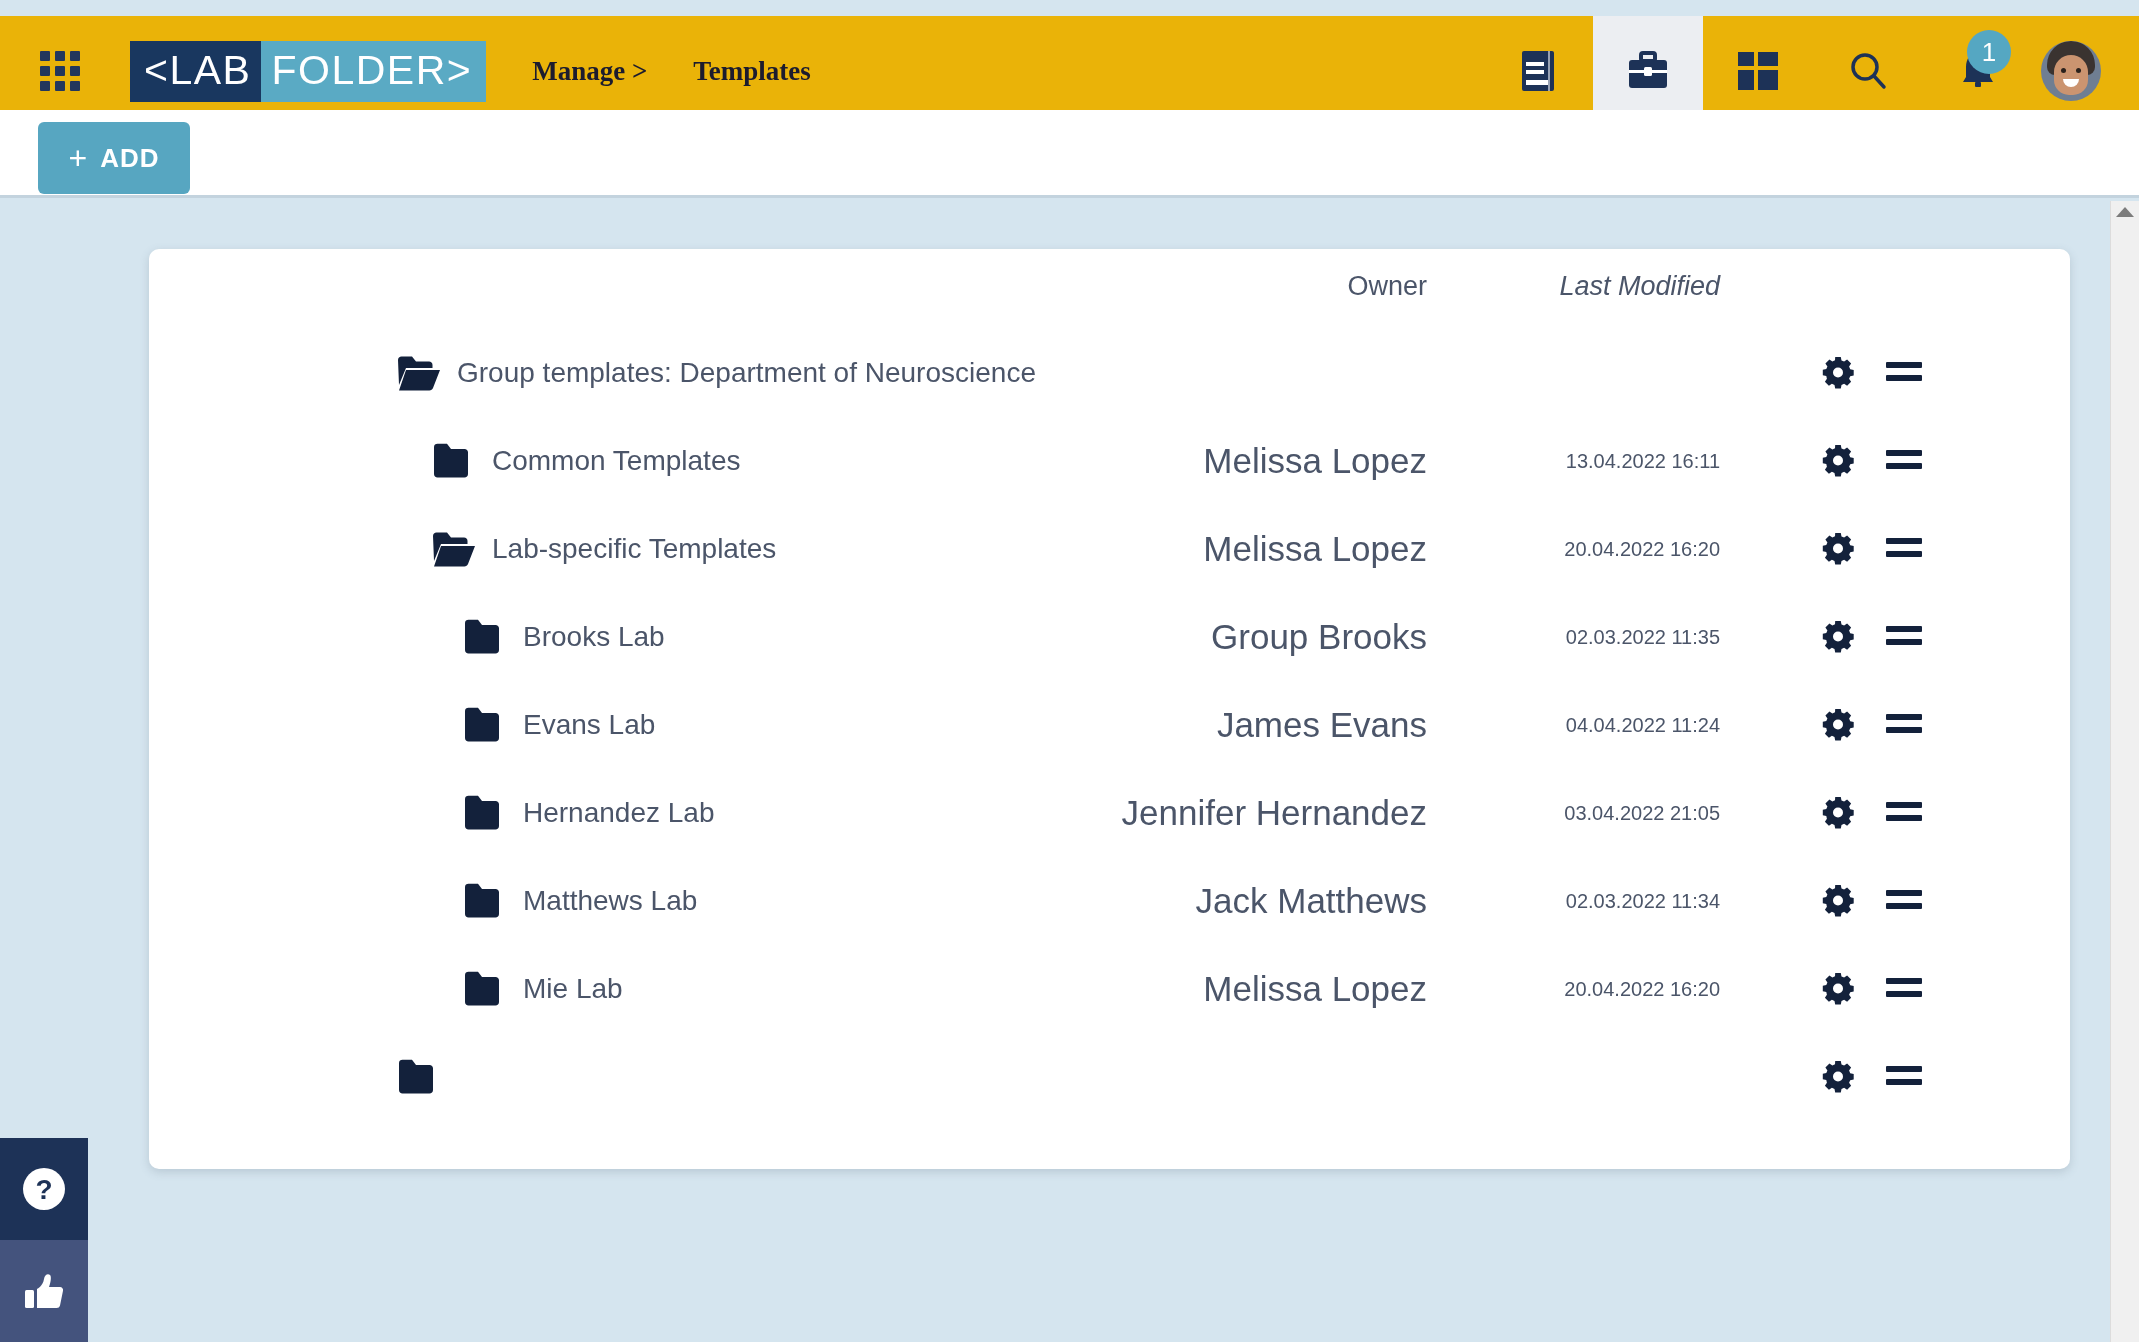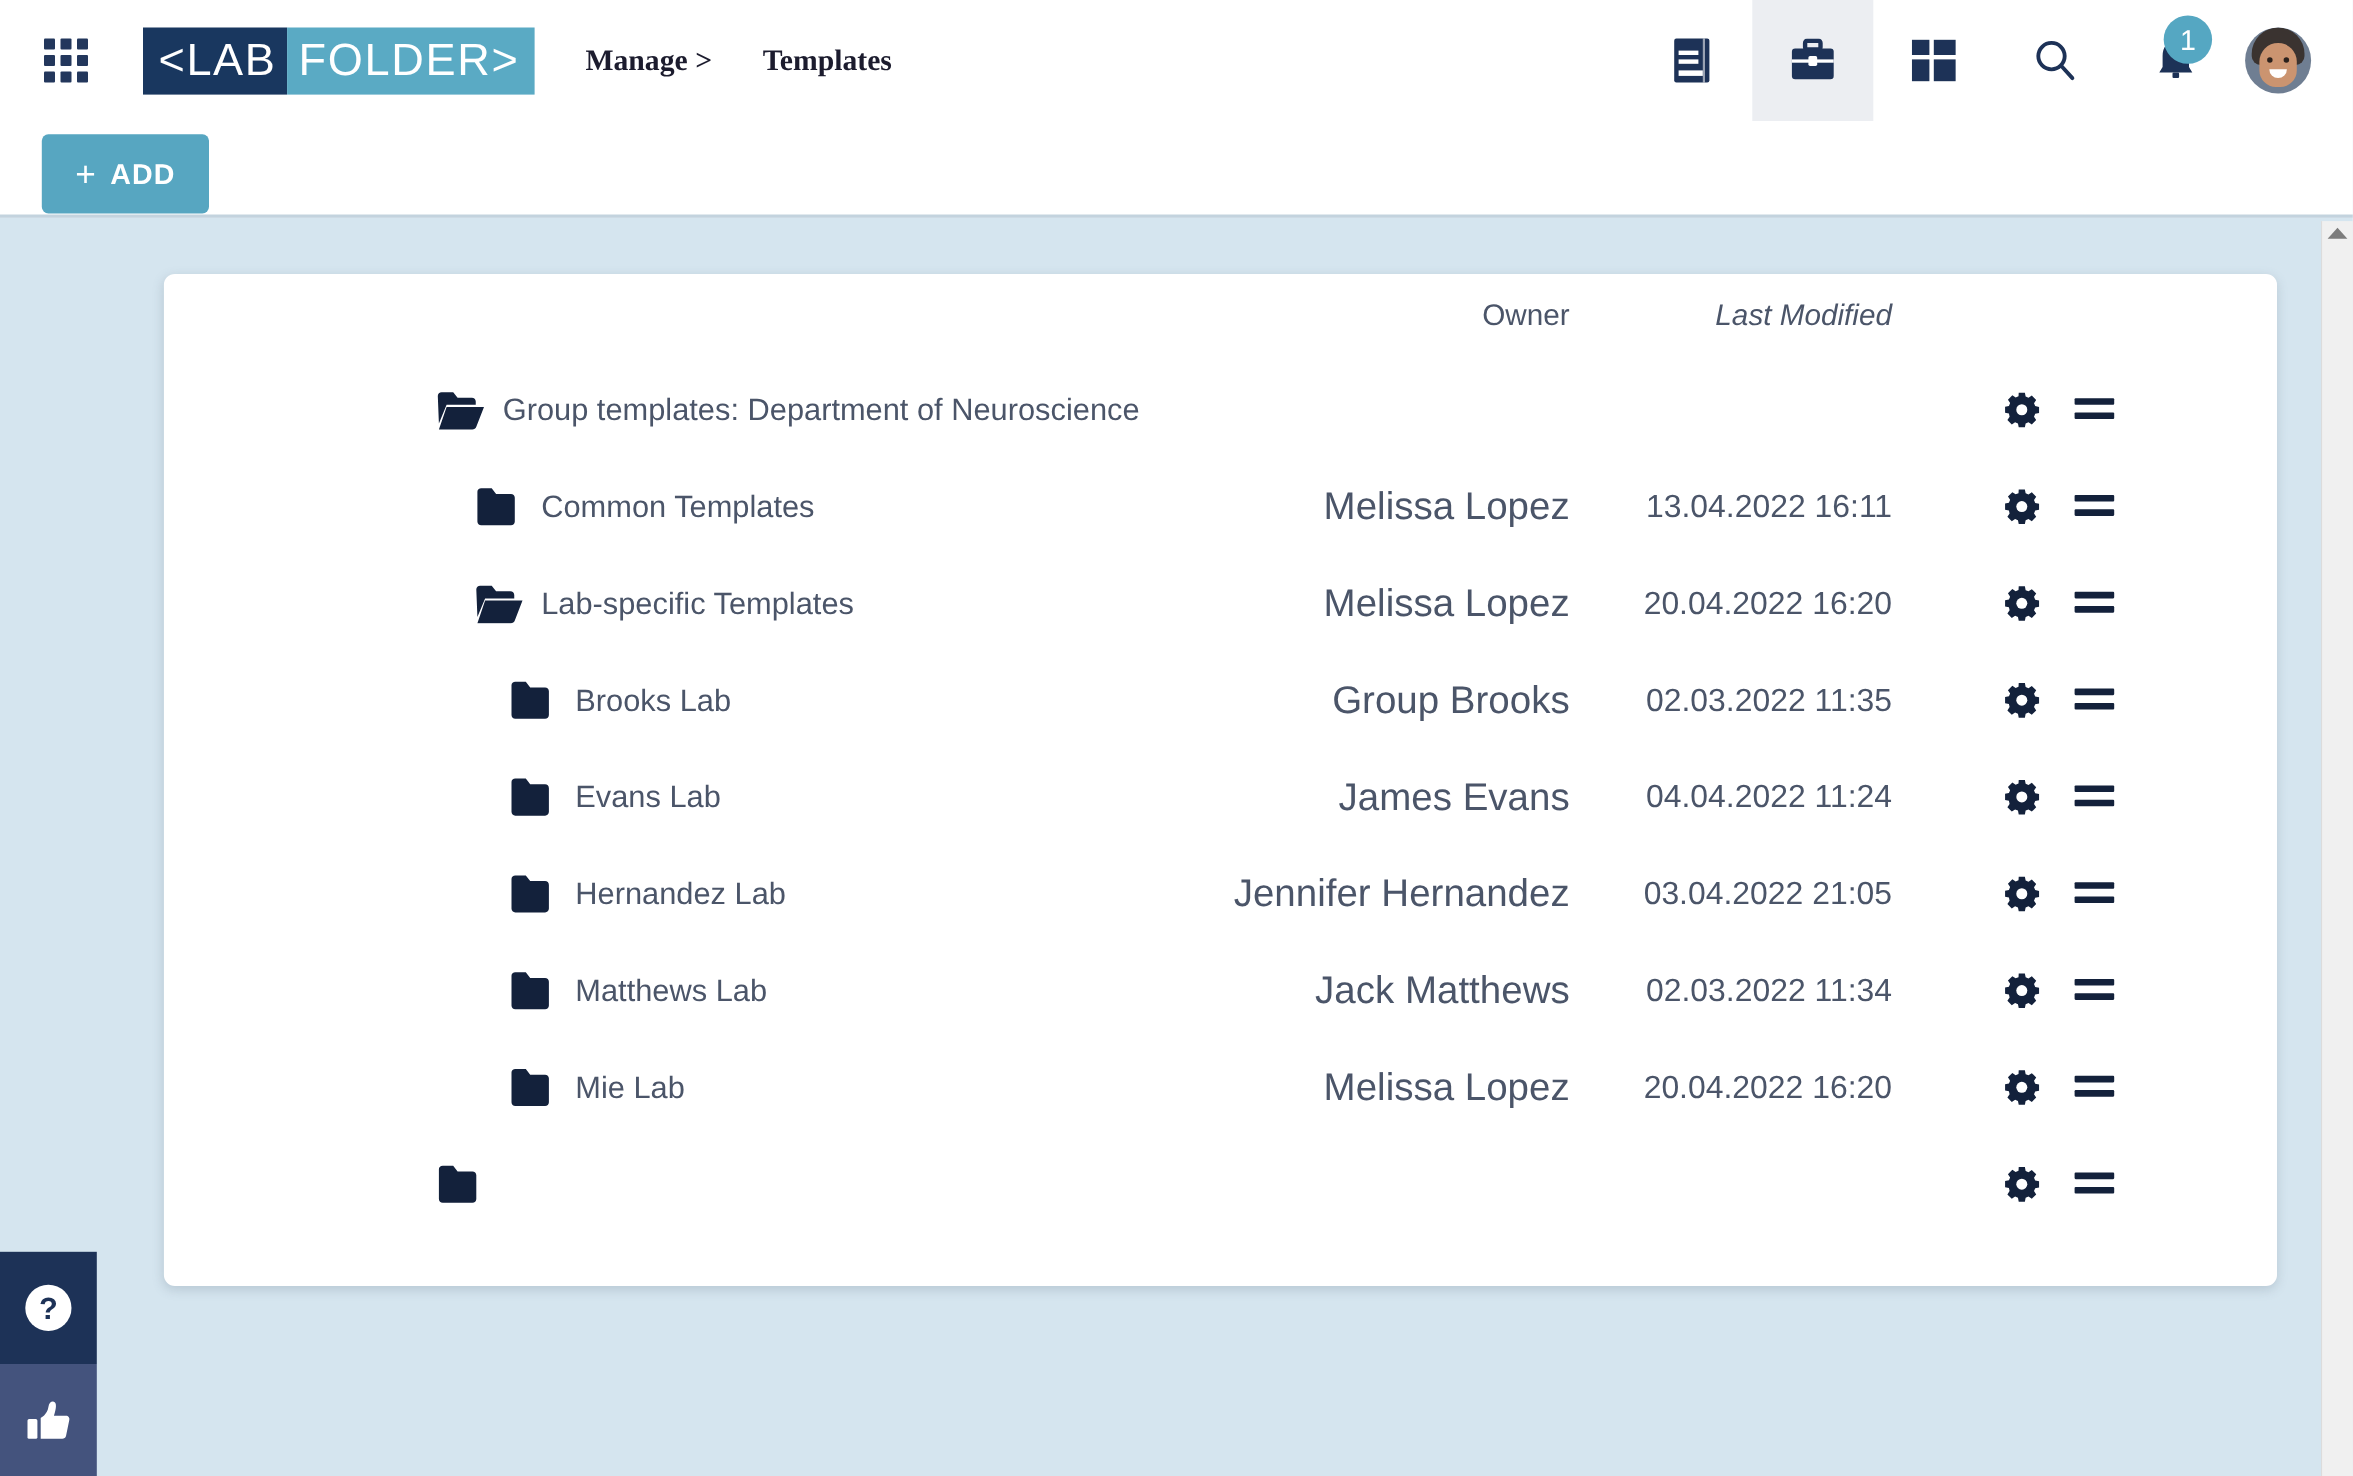--- a/index.html
+++ b/index.html
@@ -6,22 +6,22 @@
   html, body {
     width: 2139px; height: 1342px;
     font-family: "Liberation Sans", sans-serif;
     background: #ffffff;
     overflow: hidden;
   }
   #app { position: relative; width: 2139px; height: 1342px; background: #d5e5ef; }
 
   
   .topbar {
-    position: absolute; top: 0; left: 0; width: 2139px; height: 110px;
-    background: #ffffff; display: flex; align-items: center;
+    position: absolute; top: 16px; left: 0; width: 2139px; height: 110px;
+    background: #eab308; display: flex; align-items: center;
   }
   .grid-icon {
     margin-left: 34px; width: 52px; height: 52px;
     display: grid; grid-template-columns: repeat(3, 1fr); grid-template-rows: repeat(3, 1fr);
     gap: 5px; padding: 6px; cursor: pointer;
   }
   .grid-icon span { background: #23375c; border-radius: 1px; display: block; }
 
   .logo {
     margin-left: 44px; display: flex; align-items: center; height: 62px;
@@ -109,21 +109,21 @@
   .row .namecell { display: flex; align-items: center; }
   .row .ficon { flex: none; width: 44px; height: 36px; margin-right: 16px; }
   .row .label {
     font-size: 28px; color: #4b5569; white-space: nowrap;
   }
   .row .owner {
     position: absolute; right: 643px; font-size: 35px; color: #4b5569;
     text-align: right; white-space: nowrap;
   }
   .row .modified {
-    position: absolute; right: 350px; font-size: 29px; color: #4b5569;
+    position: absolute; right: 350px; font-size: 20px; color: #4b5569;
     text-align: right; white-space: nowrap;
   }
   .row .gear { position: absolute; right: 215px; cursor: pointer; width: 34px; height: 34px;}
   .row .drag { position: absolute; right: 148px; cursor: grab; width: 36px; height: 22px;}
   .row .drag span { display:block; height: 6px; background:#13213b; border-radius:1px;}
   .row .drag span + span { margin-top: 7px; }
 
   .ind0 { padding-left: 248px; }
   .ind1 { padding-left: 283px; }
   .ind2 { padding-left: 314px; }

